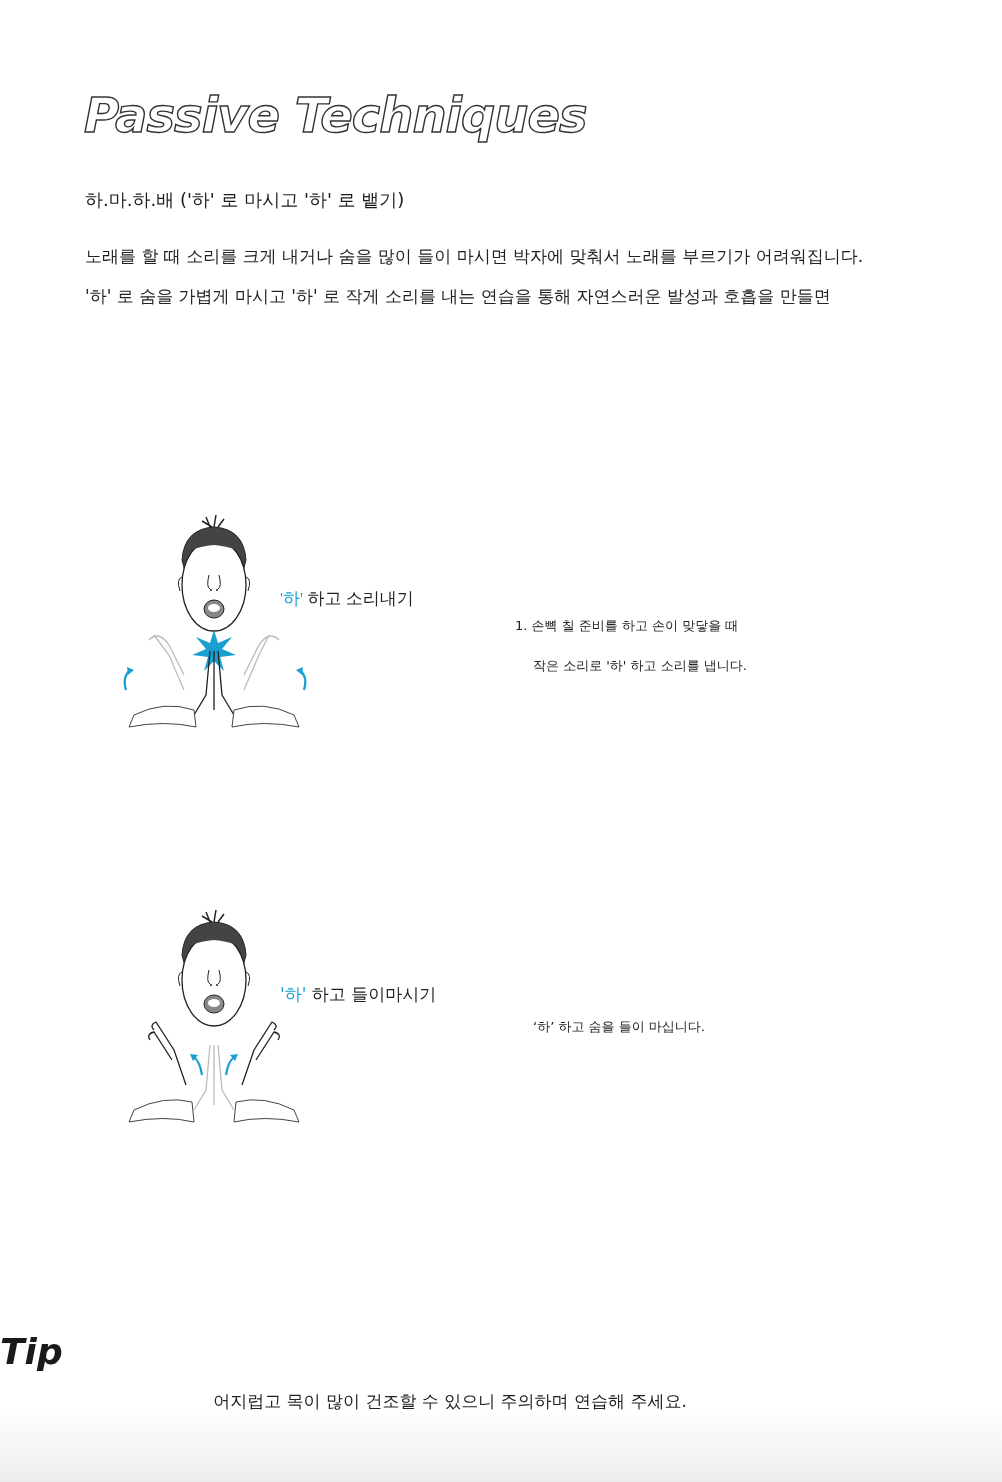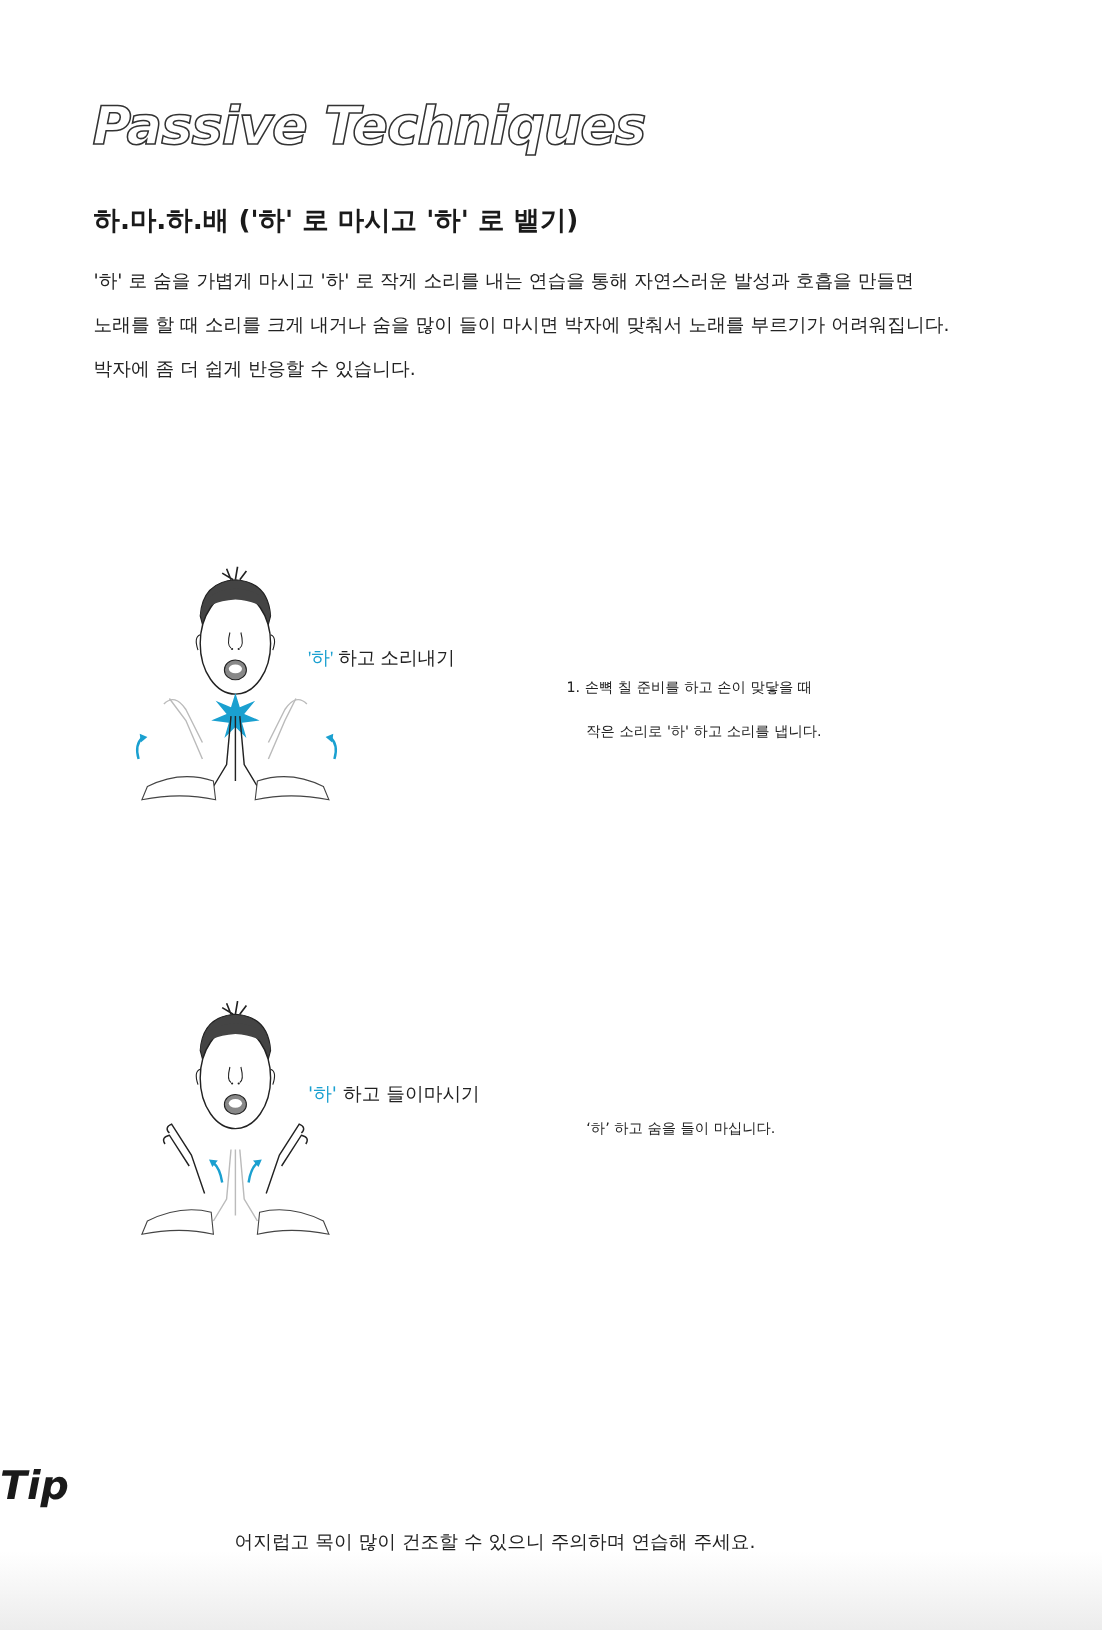--- a/index.html
+++ b/index.html
@@ -20,22 +20,22 @@
       font-size: 48px;
       letter-spacing: -1px;
       color: #ffffff;
       -webkit-text-stroke: 1.4px #333;
       line-height: 60px;
       margin-top: 29px;
     }
     .section-heading {
       position: absolute;
       left: 85px; top: 185px;
-      font-size: 24px;
-      font-weight: bold;
+      font-size: 18px;
+      font-weight: normal;
       color: #1a1a1a;
       line-height: 30px;
     }
     .intro {
       position: absolute;
       left: 85px; top: 236px;
       font-size: 17px;
       line-height: 40px;
       color: #222;
     }
@@ -80,23 +80,22 @@
     }
   </style>
 </head>
 <body>
 
 <h1 class="page-title">Passive Techniques</h1>
 
 <h2 class="section-heading">하.마.하.배 ('하' 로 마시고 '하' 로 뱉기)</h2>
 
 <div class="intro">
+  <p>노래를 할 때 소리를 크게 내거나 숨을 많이 들이 마시면 박자에 맞춰서 노래를 부르기가 어려워집니다.</p>
   <p>'하' 로 숨을 가볍게 마시고 '하' 로 작게 소리를 내는 연습을 통해 자연스러운 발성과 호흡을 만들면</p>
-  <p>노래를 할 때 소리를 크게 내거나 숨을 많이 들이 마시면 박자에 맞춰서 노래를 부르기가 어려워집니다.</p>
-  <p>박자에 좀 더 쉽게 반응할 수 있습니다.</p>
 </div>
 
 <div class="illus" style="left:114px; top:515px;">
   <svg viewBox="0 0 200 220">
 
     <path d="M68 45 Q70 14 100 12 Q130 14 132 45 L128 60 Q120 30 100 28 Q80 30 72 60 Z" fill="#444" stroke="#222" stroke-width="1"></path>
     <path d="M96 12 L92 2 M100 12 L102 0 M104 12 L110 4 M98 12 L88 6" stroke="#222" stroke-width="1.5"></path>
 
     <ellipse cx="100" cy="70" rx="32" ry="46" fill="#fff" stroke="#222" stroke-width="1.3"></ellipse>
     <path d="M68 45 Q70 22 100 20 Q130 22 132 45 Q126 32 100 30 Q74 32 68 45 Z" fill="#444"></path>

